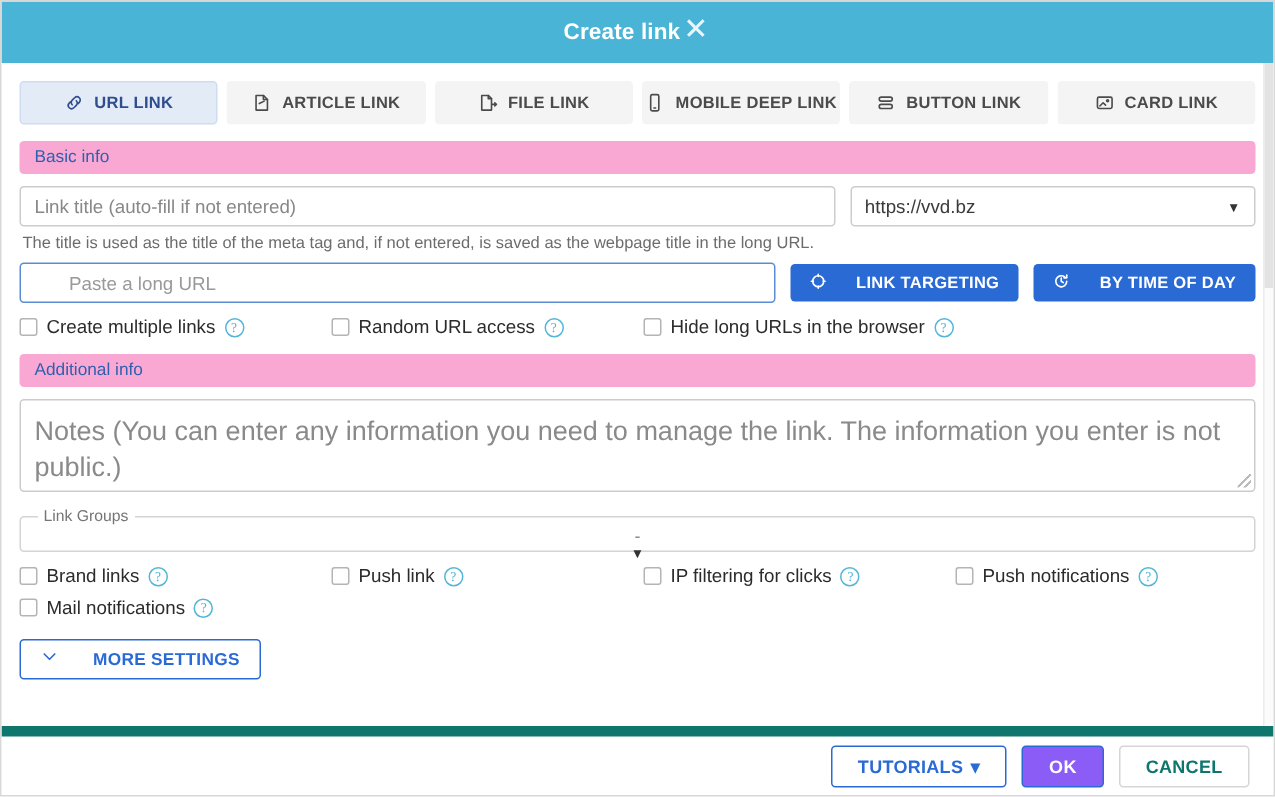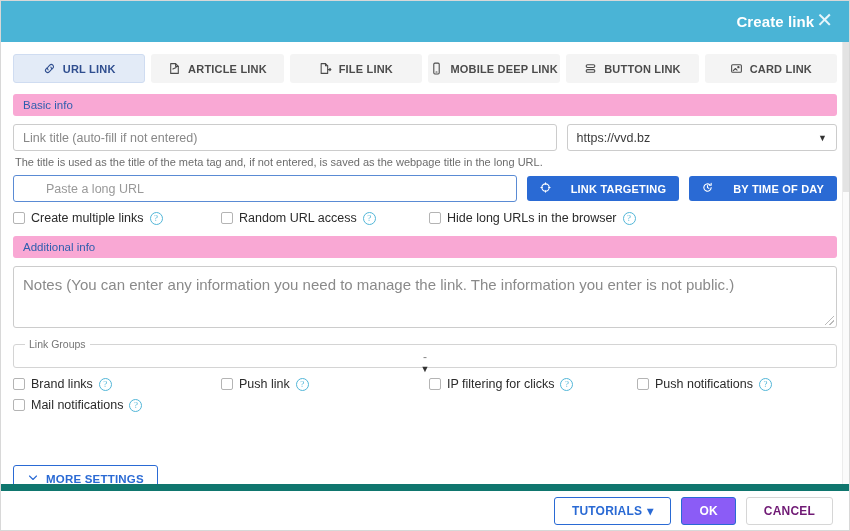--- a/index.html
+++ b/index.html
@@ -26,21 +26,21 @@
     overflow: hidden;
   }
 
   
   .modal-header {
     height: 41px;
     min-height: 41px;
     background: #4ab4d6;
     display: flex;
     align-items: center;
-    justify-content: flex-end;
+    justify-content: center;
     padding: 0 14px 0 14px;
     box-sizing: border-box;
   }
   .modal-title {
     color: #ffffff;
     font-size: 15px;
     font-weight: bold;
     letter-spacing: .1px;
   }
   .close-icon {
@@ -224,21 +224,21 @@
   }
 
   
   .notes {
     width: 100%;
     height: 62px;
     border: 1px solid #ccc;
     border-radius: 3px;
     box-sizing: border-box;
     padding: 8px 9px;
-    font-size: 15px;
+    font-size: 18px;
     color: #8a8a8a;
     background: #fff;
     position: relative;
     cursor: text;
     line-height: 1.35;
   }
   .resize-grip {
     position: absolute;
     right: 2px;
     bottom: 2px;
@@ -277,25 +277,24 @@
     border: 1px solid #2a6ad4;
     border-radius: 3px;
     background: #fff;
     color: #2a6ad4;
     font-size: 11.5px;
     font-weight: bold;
     letter-spacing: .2px;
     display: inline-flex;
     align-items: center;
     justify-content: center;
-    gap: 7px;
+    gap: 23px;
     padding: 5px 13px;
     cursor: pointer;
     box-sizing: border-box;
-    margin-top: 39px;
   }
 
   
   .modal-footer {
     height: 46px;
     min-height: 46px;
     border-top: 7px solid #0f766e;
     display: flex;
     align-items: center;
     justify-content: flex-end;
@@ -325,21 +324,21 @@
   }
   .btn-ok {
     border: 1px solid #2a6ad4;
     background: #8b5cf6;
     color: #fff;
     min-width: 52px;
   }
   .btn-cancel {
     border: 1px solid #d6d6d6;
     background: #fff;
-    color: #701a75;
+    color: #0f766e;
   }
 </style>
 </head>
 <body>
 
 <div class="modal">
 
   <div class="modal-header">
     <div class="modal-title">Create link</div>
     <div class="close-icon">✕</div>

